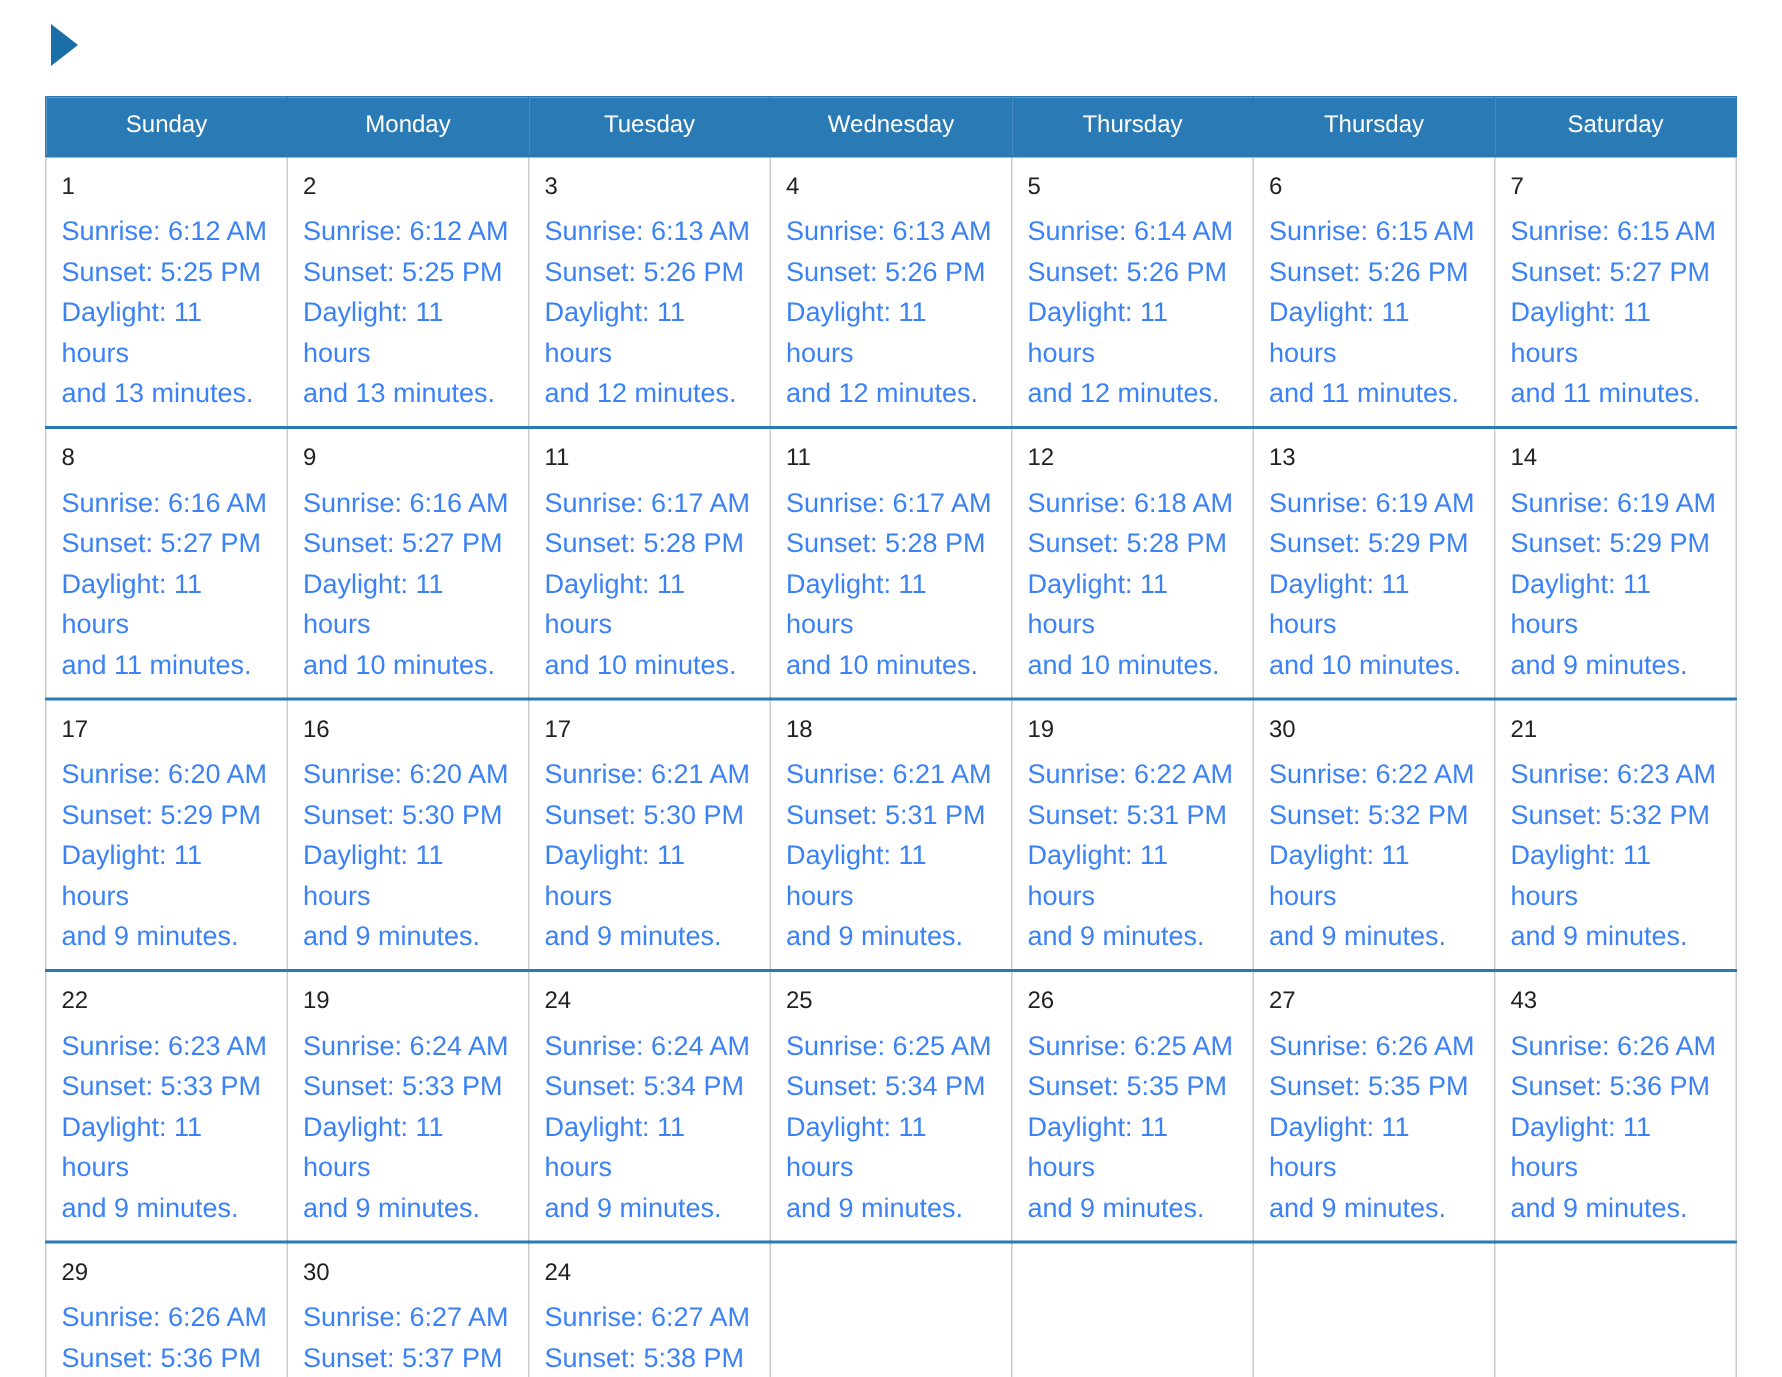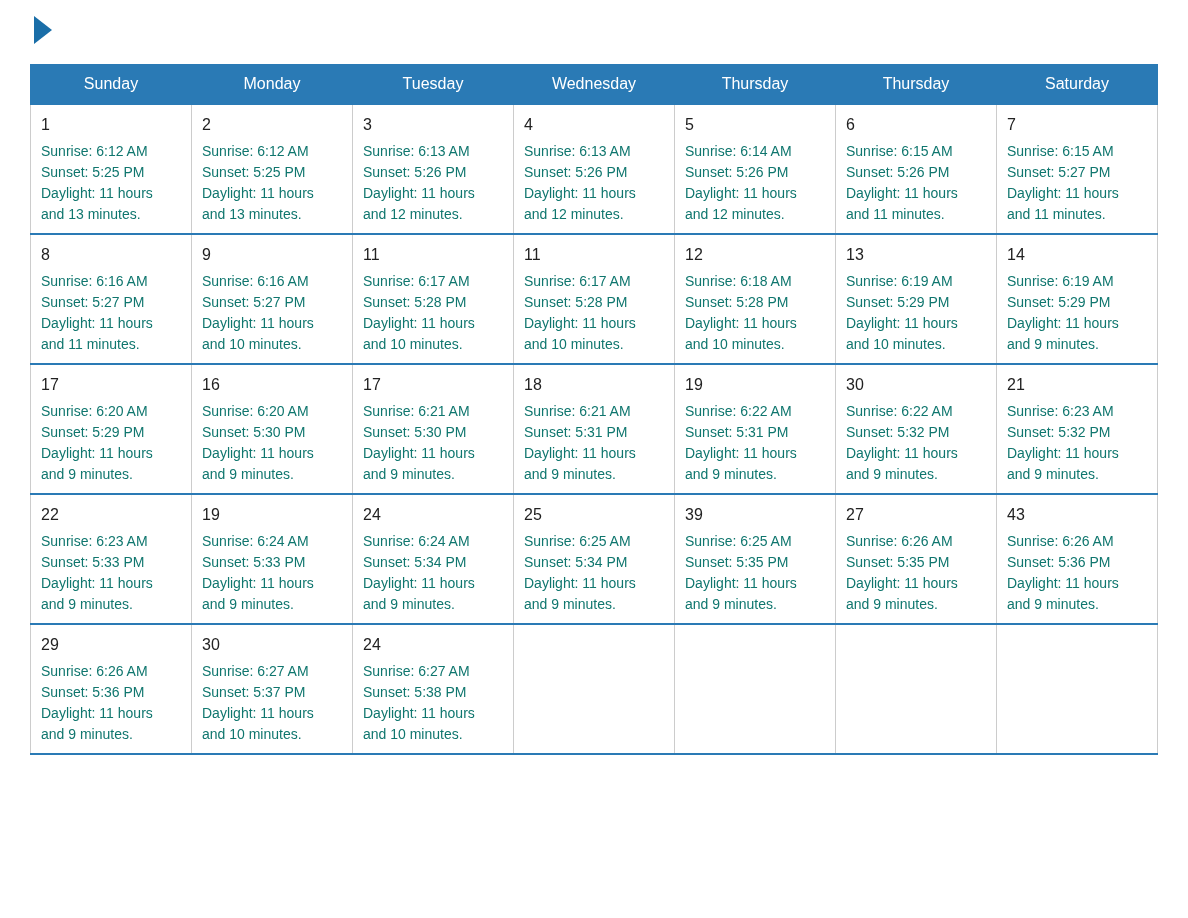--- a/index.html
+++ b/index.html
@@ -94,22 +94,22 @@
       border-bottom: 2px solid #2a7ab5;
     }
     .day-num {
       font-size: 16px;
       font-weight: normal;
       color: #222;
       display: block;
       margin-bottom: 4px;
     }
     .day-info {
-      font-size: 14px;
-      color: #0f766e;
+      font-size: 18px;
+      color: #3b82f6;
     }
     .empty-cell {
       background: #fff;
     }
   </style>
 </head>
 <body>
 
 <div class="header">
   <div class="logo">
@@ -240,21 +240,21 @@
       </td>
         <td>
         <span class="day-num">24</span>
         <span class="day-info">Sunrise: 6:24 AM<br>Sunset: 5:34 PM<br>Daylight: 11 hours<br>and 9 minutes.</span>
       </td>
         <td>
         <span class="day-num">25</span>
         <span class="day-info">Sunrise: 6:25 AM<br>Sunset: 5:34 PM<br>Daylight: 11 hours<br>and 9 minutes.</span>
       </td>
         <td>
-        <span class="day-num">39</span>
+        <span class="day-num">26</span>
         <span class="day-info">Sunrise: 6:25 AM<br>Sunset: 5:35 PM<br>Daylight: 11 hours<br>and 9 minutes.</span>
       </td>
         <td>
         <span class="day-num">27</span>
         <span class="day-info">Sunrise: 6:26 AM<br>Sunset: 5:35 PM<br>Daylight: 11 hours<br>and 9 minutes.</span>
       </td>
         <td>
         <span class="day-num">43</span>
         <span class="day-info">Sunrise: 6:26 AM<br>Sunset: 5:36 PM<br>Daylight: 11 hours<br>and 9 minutes.</span>
       </td>

